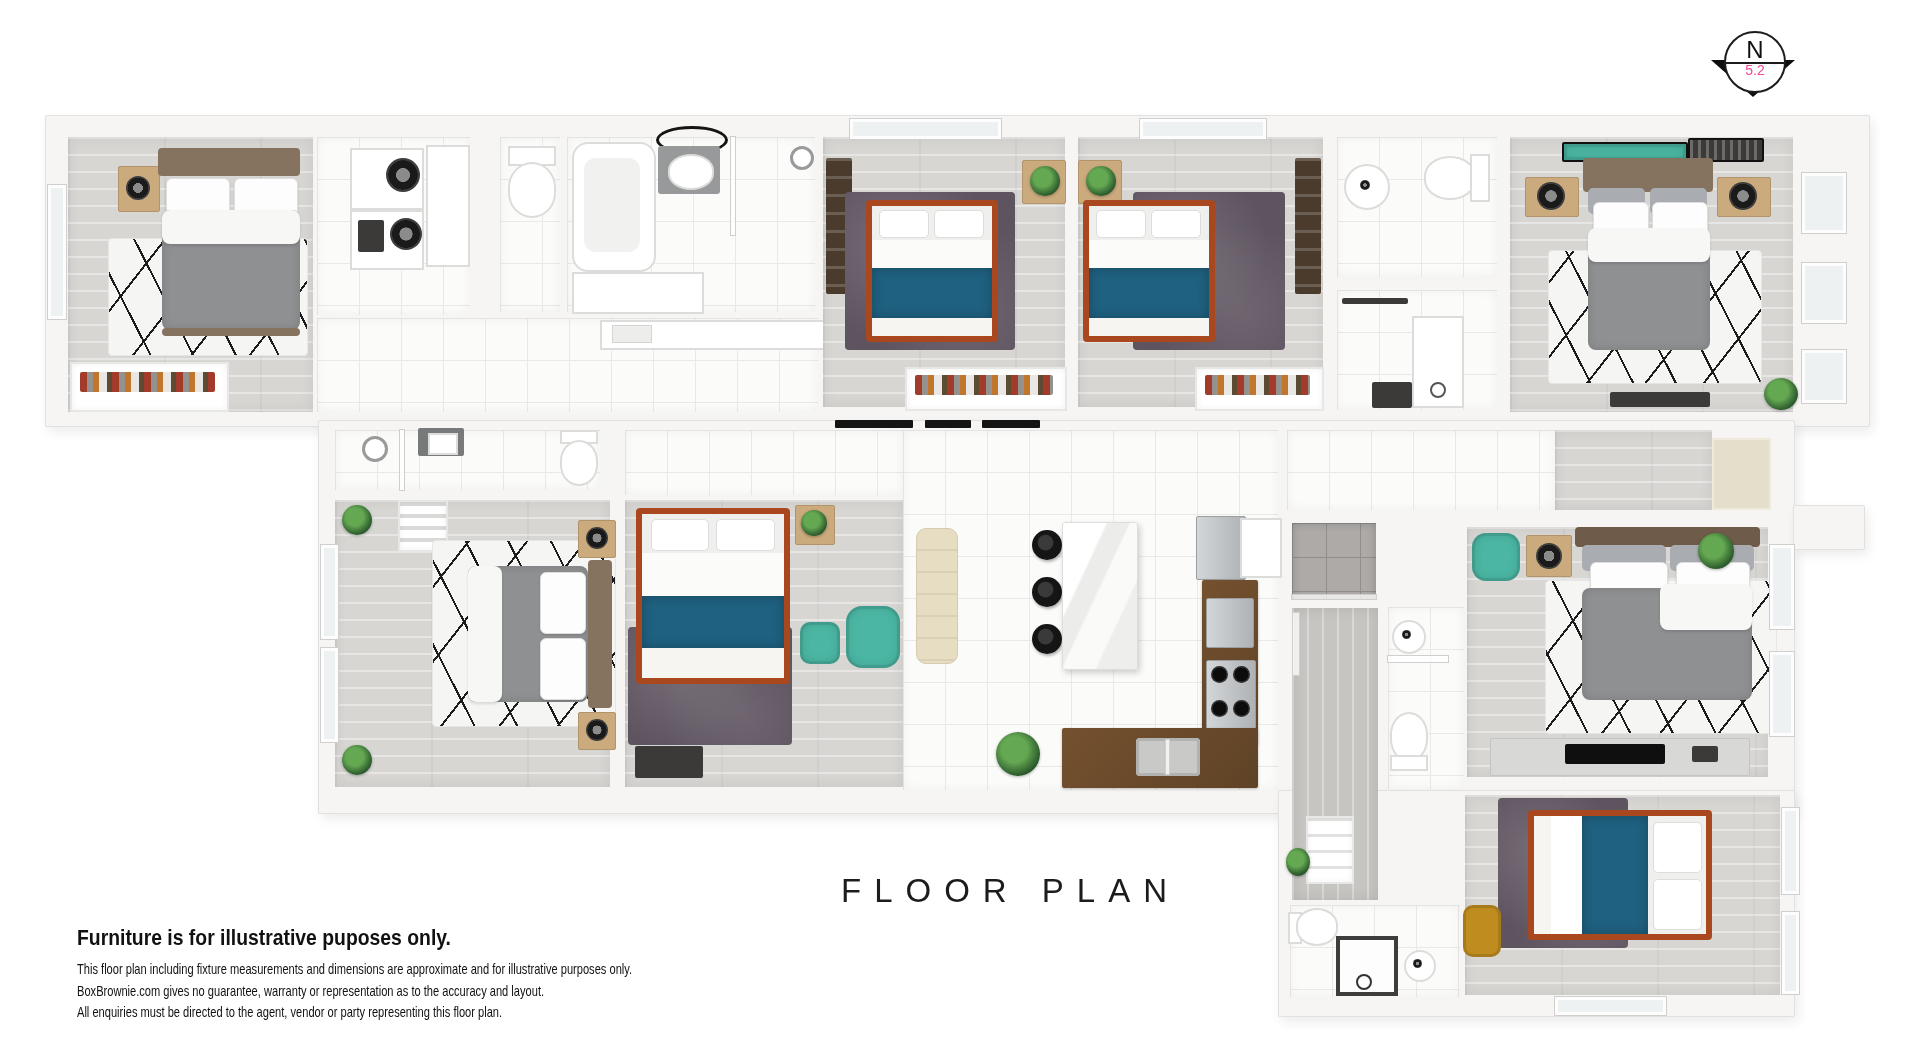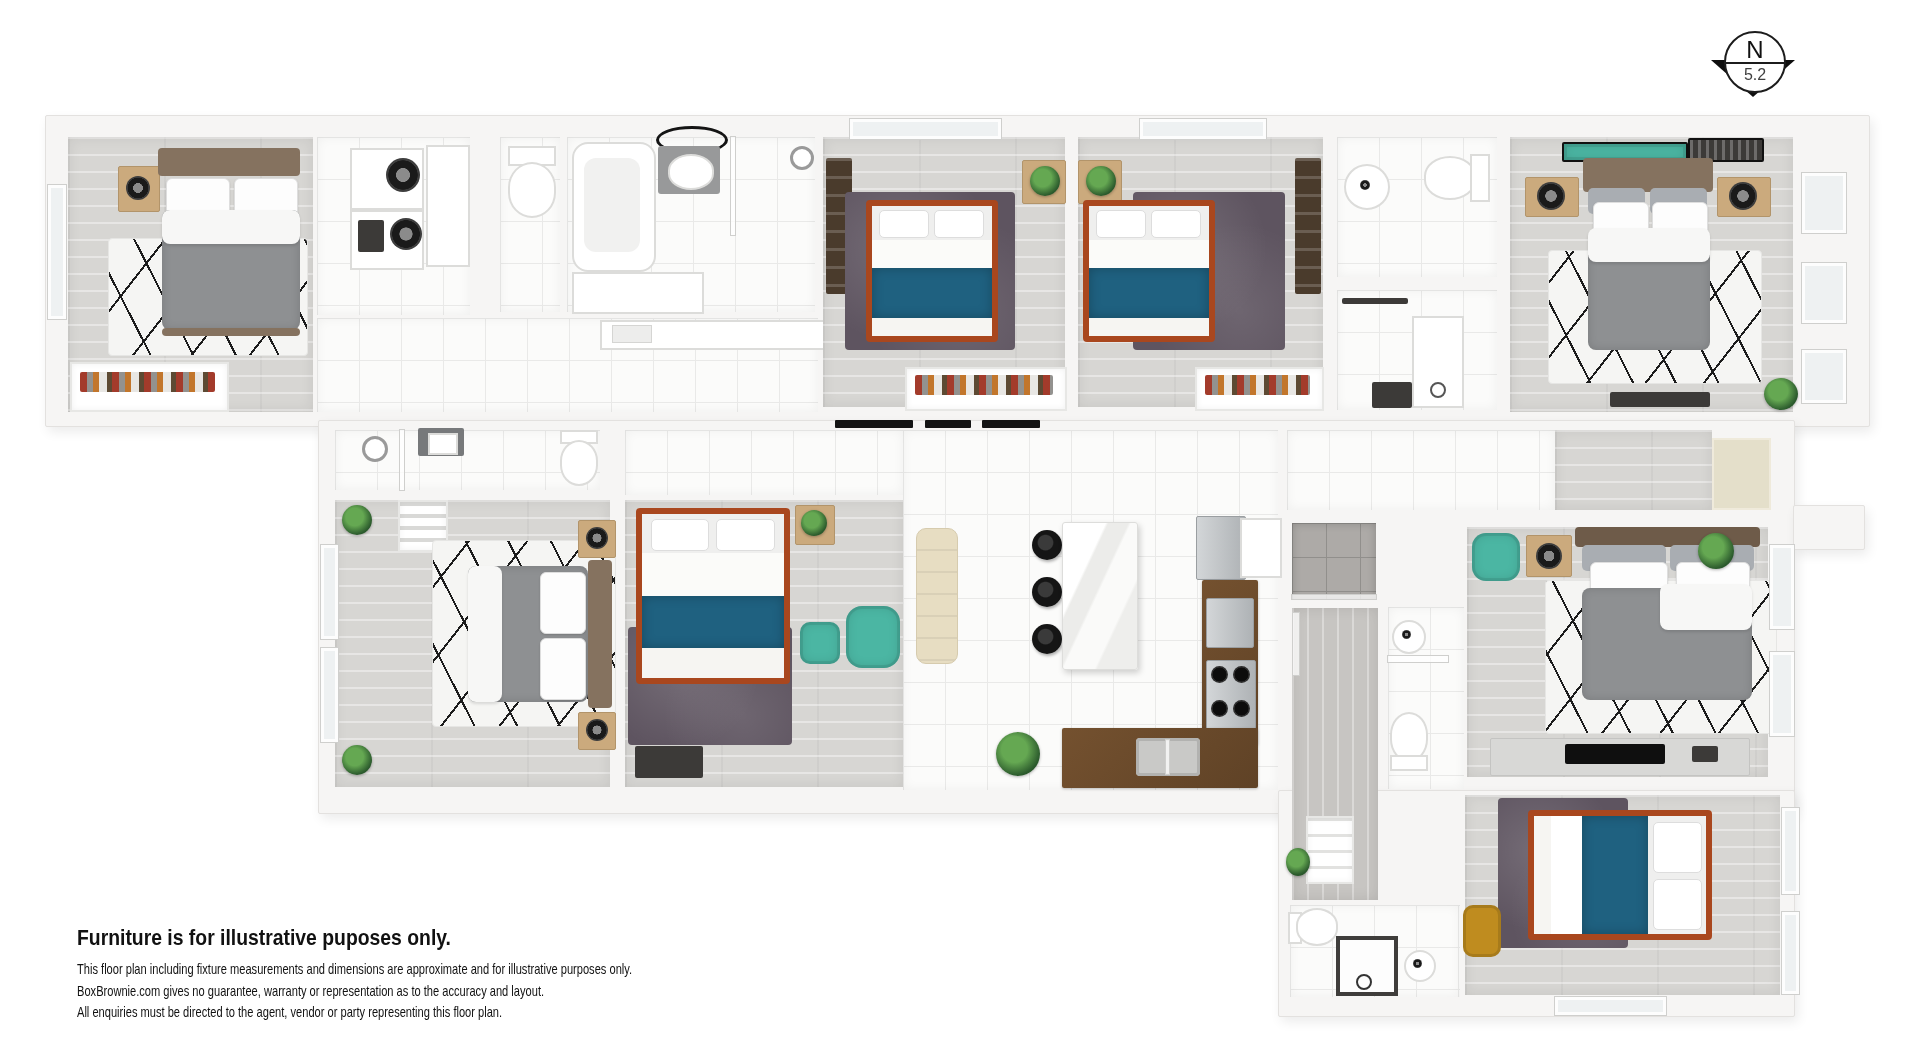--- a/index.html
+++ b/index.html
@@ -60,21 +60,21 @@
   .marble{position:absolute;background:linear-gradient(115deg,#ffffff 0 30%,#ececea 32% 46%,#fafaf9 48% 70%,#eeeeec 72% 100%);border:1px solid #dddddb;border-radius:3px;box-shadow:2px 3px 6px rgba(0,0,0,.18);}
   .stool{position:absolute;border-radius:50%;background:radial-gradient(circle at 45% 42%,#3a3a3a 0 30%,#151515 35% 100%);box-shadow:1px 2px 3px rgba(0,0,0,.3);}
   .glass{position:absolute;background:rgba(255,255,255,.75);box-shadow:0 0 0 1px #cfcfcd;}
   .artbar{position:absolute;background:#141414;border-radius:1px;}
   .matB{position:absolute;background:#e4dfca;border:2px solid #efeadb;}
   
   .c-tri{position:absolute;width:0;height:0;border-left:42px solid transparent;border-right:42px solid transparent;border-top:37px solid #0e0e0e;}
   .c-circ{position:absolute;width:58px;height:58px;border-radius:50%;background:#fff;border:2px solid #1c1c1c;text-align:center;}
   .c-circ .mid{position:absolute;left:-2px;right:-2px;top:50%;height:2px;background:#1c1c1c;}
   .c-n{position:absolute;top:3px;left:0;right:0;font-size:24px;color:#111;}
-  .c-b{position:absolute;bottom:7px;left:0;right:0;font-size:16px;color:#404040;}
+  .c-b{position:absolute;bottom:13px;left:0;right:0;font-size:14px;color:#ec4899;}
   
   .title{position:absolute;font-size:33px;letter-spacing:13px;color:#1c1c1c;white-space:nowrap;}
   .disc{position:absolute;}
   .dh{font-size:22px;font-weight:bold;transform:scaleX(.88);transform-origin:left;white-space:nowrap;margin-bottom:7px;}
   .dl{font-size:15px;transform:scaleX(.74);transform-origin:left;white-space:nowrap;line-height:21.5px;}
 </style>
 </head>
 <body>
 
 <div class="canvas">
@@ -363,20 +363,21 @@
 
   <div>
     <div class="c-tri" style="left:1711px;top:60px"></div>
     <div class="c-circ" style="left:1724px;top:31px">
       <div class="c-n">N</div>
       <div class="mid"></div>
       <div class="c-b">5.2</div>
     </div>
   </div>
 
+  <div class="title" style="left:841px;top:872px">FLOOR PLAN</div>
 
   <div class="disc" style="left:77px;top:925px">
     <div class="dh">Furniture is for illustrative puposes only.</div>
     <div class="dl">This floor plan including fixture measurements and dimensions are approximate and for illustrative purposes only.</div>
     <div class="dl">BoxBrownie.com gives no guarantee, warranty or representation as to the accuracy and layout.</div>
     <div class="dl">All enquiries must be directed to the agent, vendor or party representing this floor plan.</div>
   </div>
 
 </div>
 

